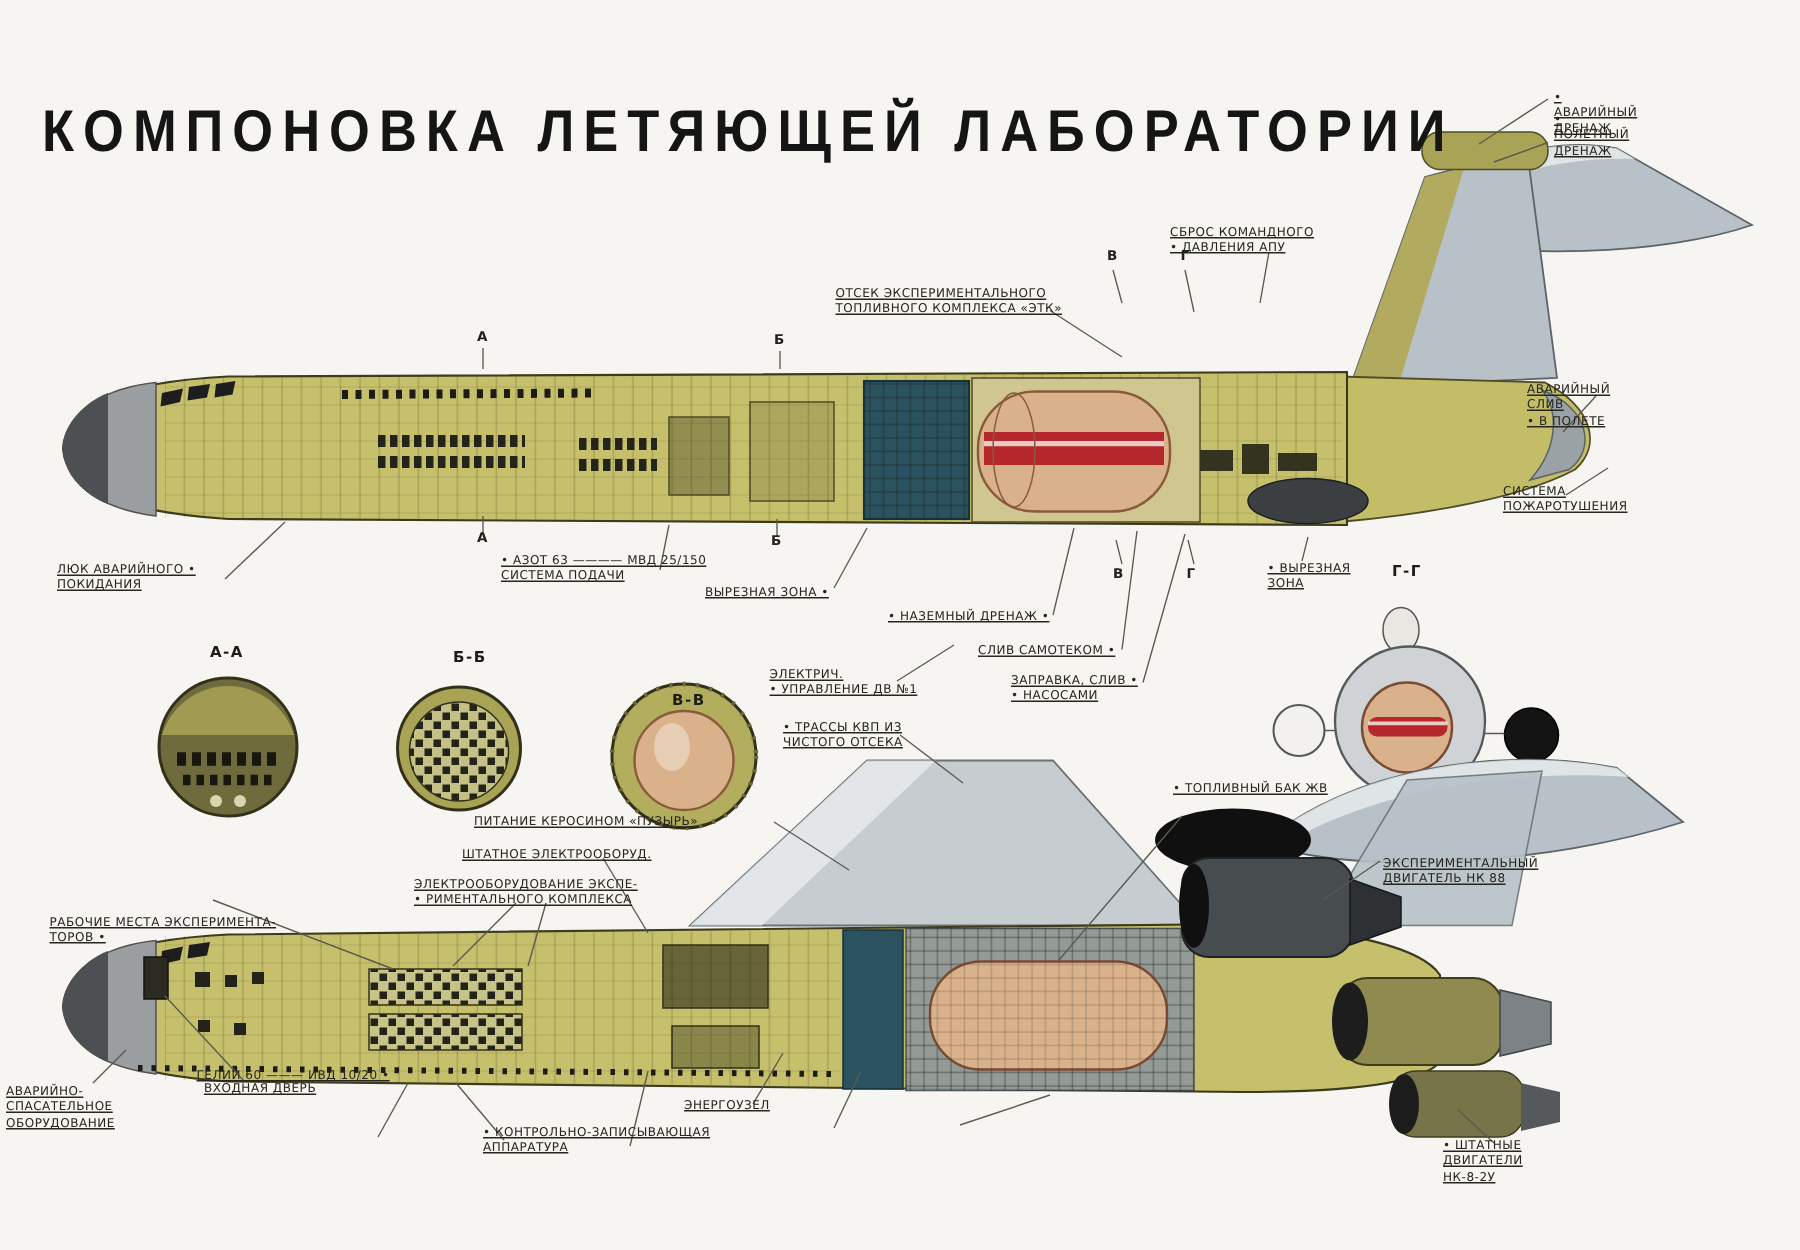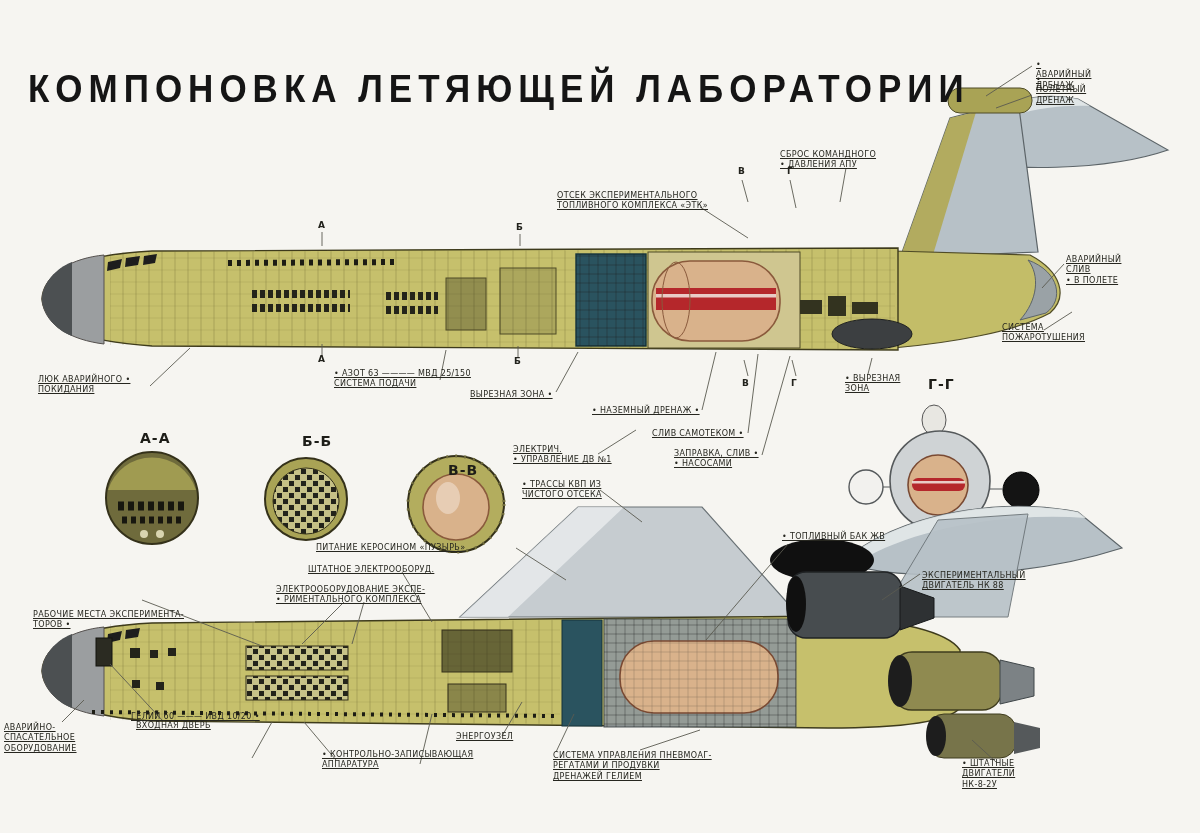--- a/index.html
+++ b/index.html
@@ -6,21 +6,21 @@
   body{width:1200px;height:833px;position:relative;background:#f6f5f1;
        font-family:"DejaVu Sans",sans-serif;overflow:hidden;}
   #canvas{position:absolute;inset:0;width:977px;height:833px;}
   .art{position:absolute;left:0;top:0;}
   .title{position:absolute;left:28px;top:66px;font-family:"Liberation Sans",sans-serif;
          font-weight:800;font-size:35px;letter-spacing:6px;color:#151515;
          transform:scaleY(1.12);transform-origin:left top;white-space:nowrap;}
   .label{position:absolute;font-size:8px;color:#26261f;letter-spacing:.35px;
          line-height:1.3;white-space:pre-line;text-transform:uppercase;text-decoration:underline;}
   .label.c{text-align:left;}
-  .seclbl{position:absolute;font-size:14px;font-weight:700;color:#1d1d18;letter-spacing:1px;}
+  .seclbl{position:absolute;font-size:10px;font-weight:700;color:#1d1d18;letter-spacing:1px;}
   .cutmark{position:absolute;font-size:9px;font-weight:700;color:#22221c;}
 </style>
 </head>
 <body>
 
 <div id="canvas">
 
 <svg class="art" width="1200" height="833" viewBox="0 0 1200 833">
   <defs>
     <pattern id="frames" width="13" height="12" patternUnits="userSpaceOnUse">
@@ -228,59 +228,56 @@
 </svg>
 
 <div class="title">КОМПОНОВКА ЛЕТЯЮЩЕЙ ЛАБОРАТОРИИ</div>
 
 <div class="label" style="left:1036px;top:60px">• АВАРИЙНЫЙ ДРЕНАЖ</div>
 <div class="label" style="left:1036px;top:75px">• ПОЛЕТНЫЙ ДРЕНАЖ</div>
 <div class="label c" style="left:780px;top:150px;width:160px">СБРОС КОМАНДНОГО
 • ДАВЛЕНИЯ АПУ</div>
 <div class="label" style="left:557px;top:191px">ОТСЕК ЭКСПЕРИМЕНТАЛЬНОГО
 ТОПЛИВНОГО КОМПЛЕКСА «ЭТК»</div>
-<div class="label" style="left:1066px;top:255px">АВАРИЙНЫЙ СЛИВ
+<div class="label" style="left:1018px;top:255px">АВАРИЙНЫЙ СЛИВ
 • В ПОЛЕТЕ</div>
 <div class="label" style="left:1002px;top:323px">СИСТЕМА
 ПОЖАРОТУШЕНИЯ</div>
 <div class="label" style="left:38px;top:375px">ЛЮК АВАРИЙНОГО •
 ПОКИДАНИЯ</div>
 <div class="label" style="left:334px;top:369px">• АЗОТ 63 ———— МВД 25/150
 СИСТЕМА ПОДАЧИ</div>
 <div class="label" style="left:470px;top:390px">ВЫРЕЗНАЯ ЗОНА •</div>
 <div class="label" style="left:592px;top:406px">• НАЗЕМНЫЙ ДРЕНАЖ •</div>
 <div class="label" style="left:652px;top:429px">СЛИВ САМОТЕКОМ •</div>
 <div class="label" style="left:674px;top:449px">ЗАПРАВКА, СЛИВ •
 • НАСОСАМИ</div>
 <div class="label" style="left:845px;top:374px">• ВЫРЕЗНАЯ
 ЗОНА</div>
 <div class="label" style="left:513px;top:445px">ЭЛЕКТРИЧ.
 • УПРАВЛЕНИЕ ДВ №1</div>
 <div class="label" style="left:522px;top:480px">• ТРАССЫ КВП ИЗ
 ЧИСТОГО ОТСЕКА</div>
 <div class="label" style="left:316px;top:543px">ПИТАНИЕ КЕРОСИНОМ «ПУЗЫРЬ»</div>
-<div class="label" style="left:782px;top:532px">• ТОПЛИВНЫЙ БАК ЖВ</div>
+<div class="label" style="left:782px;top:521px">• ТОПЛИВНЫЙ БАК ЖВ</div>
 <div class="label" style="left:922px;top:571px">ЭКСПЕРИМЕНТАЛЬНЫЙ
 ДВИГАТЕЛЬ НК 88</div>
 <div class="label c" style="left:33px;top:610px;width:180px">РАБОЧИЕ МЕСТА ЭКСПЕРИМЕНТА-
 ТОРОВ •</div>
 <div class="label" style="left:308px;top:565px">ШТАТНОЕ ЭЛЕКТРООБОРУД.</div>
 <div class="label" style="left:276px;top:585px">ЭЛЕКТРООБОРУДОВАНИЕ ЭКСПЕ-
 • РИМЕНТАЛЬНОГО КОМПЛЕКСА</div>
 <div class="label" style="left:4px;top:723px">АВАРИЙНО-
 СПАСАТЕЛЬНОЕ
 ОБОРУДОВАНИЕ</div>
 <div class="label" style="left:136px;top:721px">ВХОДНАЯ ДВЕРЬ</div>
 <div class="label" style="left:131px;top:712px">ГЕЛИЙ 60 ——— ИВД 10/20 •</div>
 <div class="label c" style="left:322px;top:750px;width:170px">• КОНТРОЛЬНО-ЗАПИСЫВАЮЩАЯ
 АППАРАТУРА</div>
 <div class="label" style="left:456px;top:732px">ЭНЕРГОУЗЕЛ</div>
-<div class="label" style="left:553px;top:751px">СИСТЕМА УПРАВЛЕНИЯ ПНЕВМОАГ-
-РЕГАТАМИ И ПРОДУВКИ
-ДРЕНАЖЕЙ ГЕЛИЕМ</div>
 <div class="label" style="left:962px;top:759px">• ШТАТНЫЕ ДВИГАТЕЛИ НК-8-2у</div>
 
 <div class="seclbl" style="left:140px;top:430px">А-А</div>
 <div class="seclbl" style="left:302px;top:433px">Б-Б</div>
 <div class="seclbl" style="left:448px;top:462px">В-В</div>
 <div class="seclbl" style="left:928px;top:376px">Г-Г</div>
 
 <div class="cutmark" style="left:318px;top:220px">А</div>
 <div class="cutmark" style="left:516px;top:222px">Б</div>
 <div class="cutmark" style="left:738px;top:166px">В</div>

